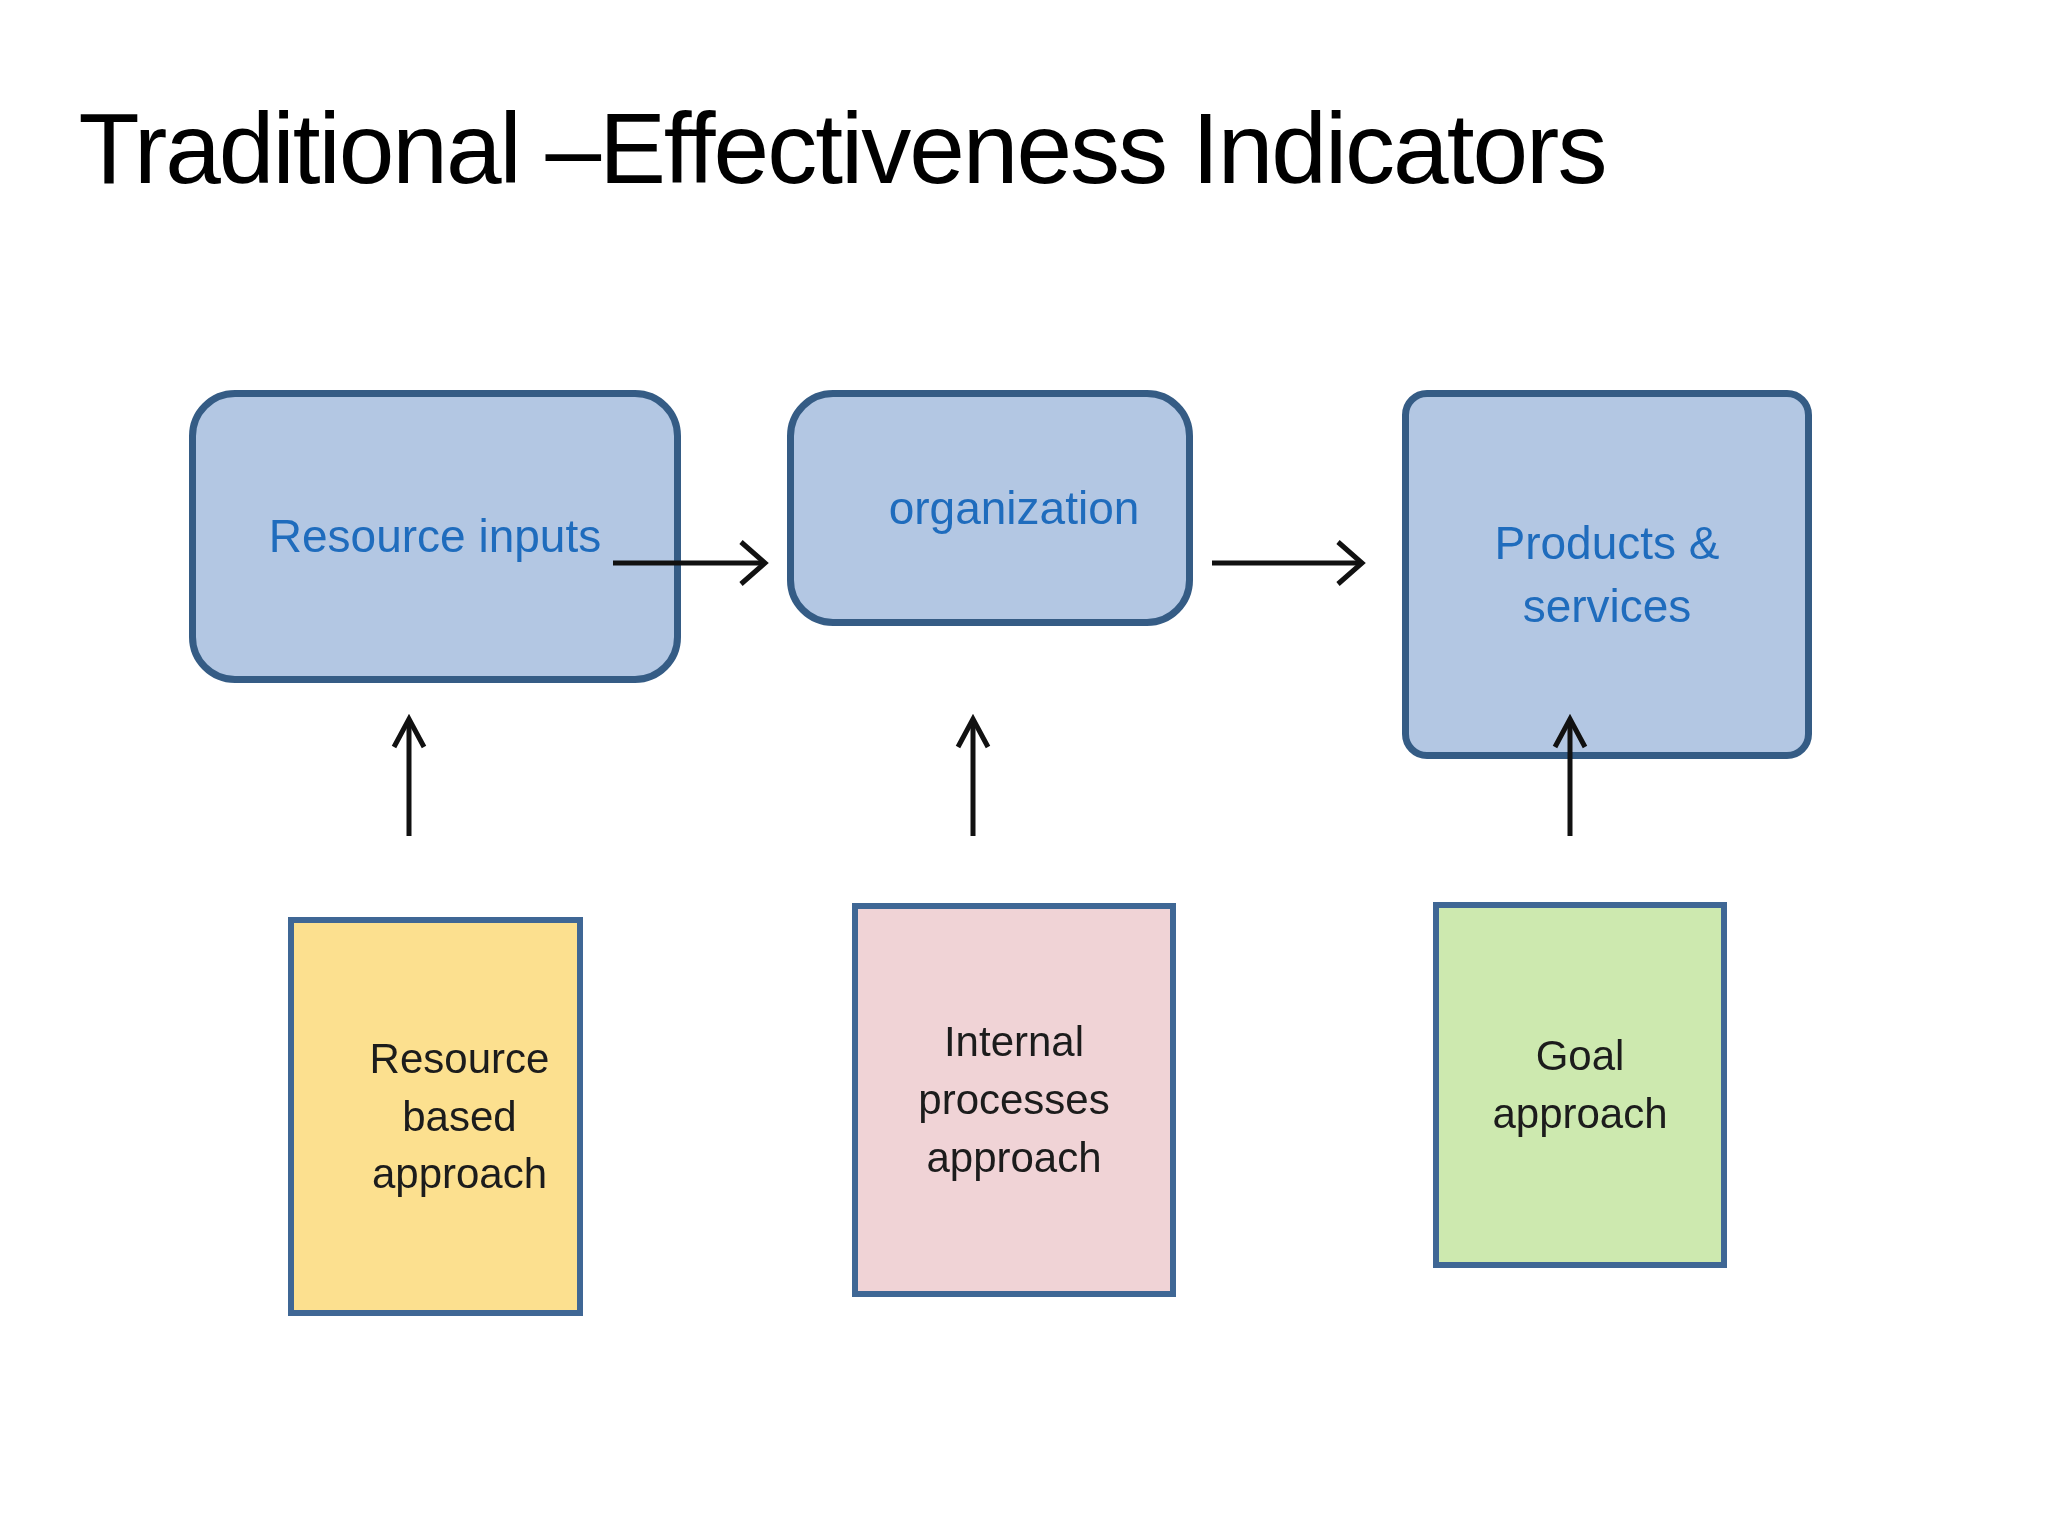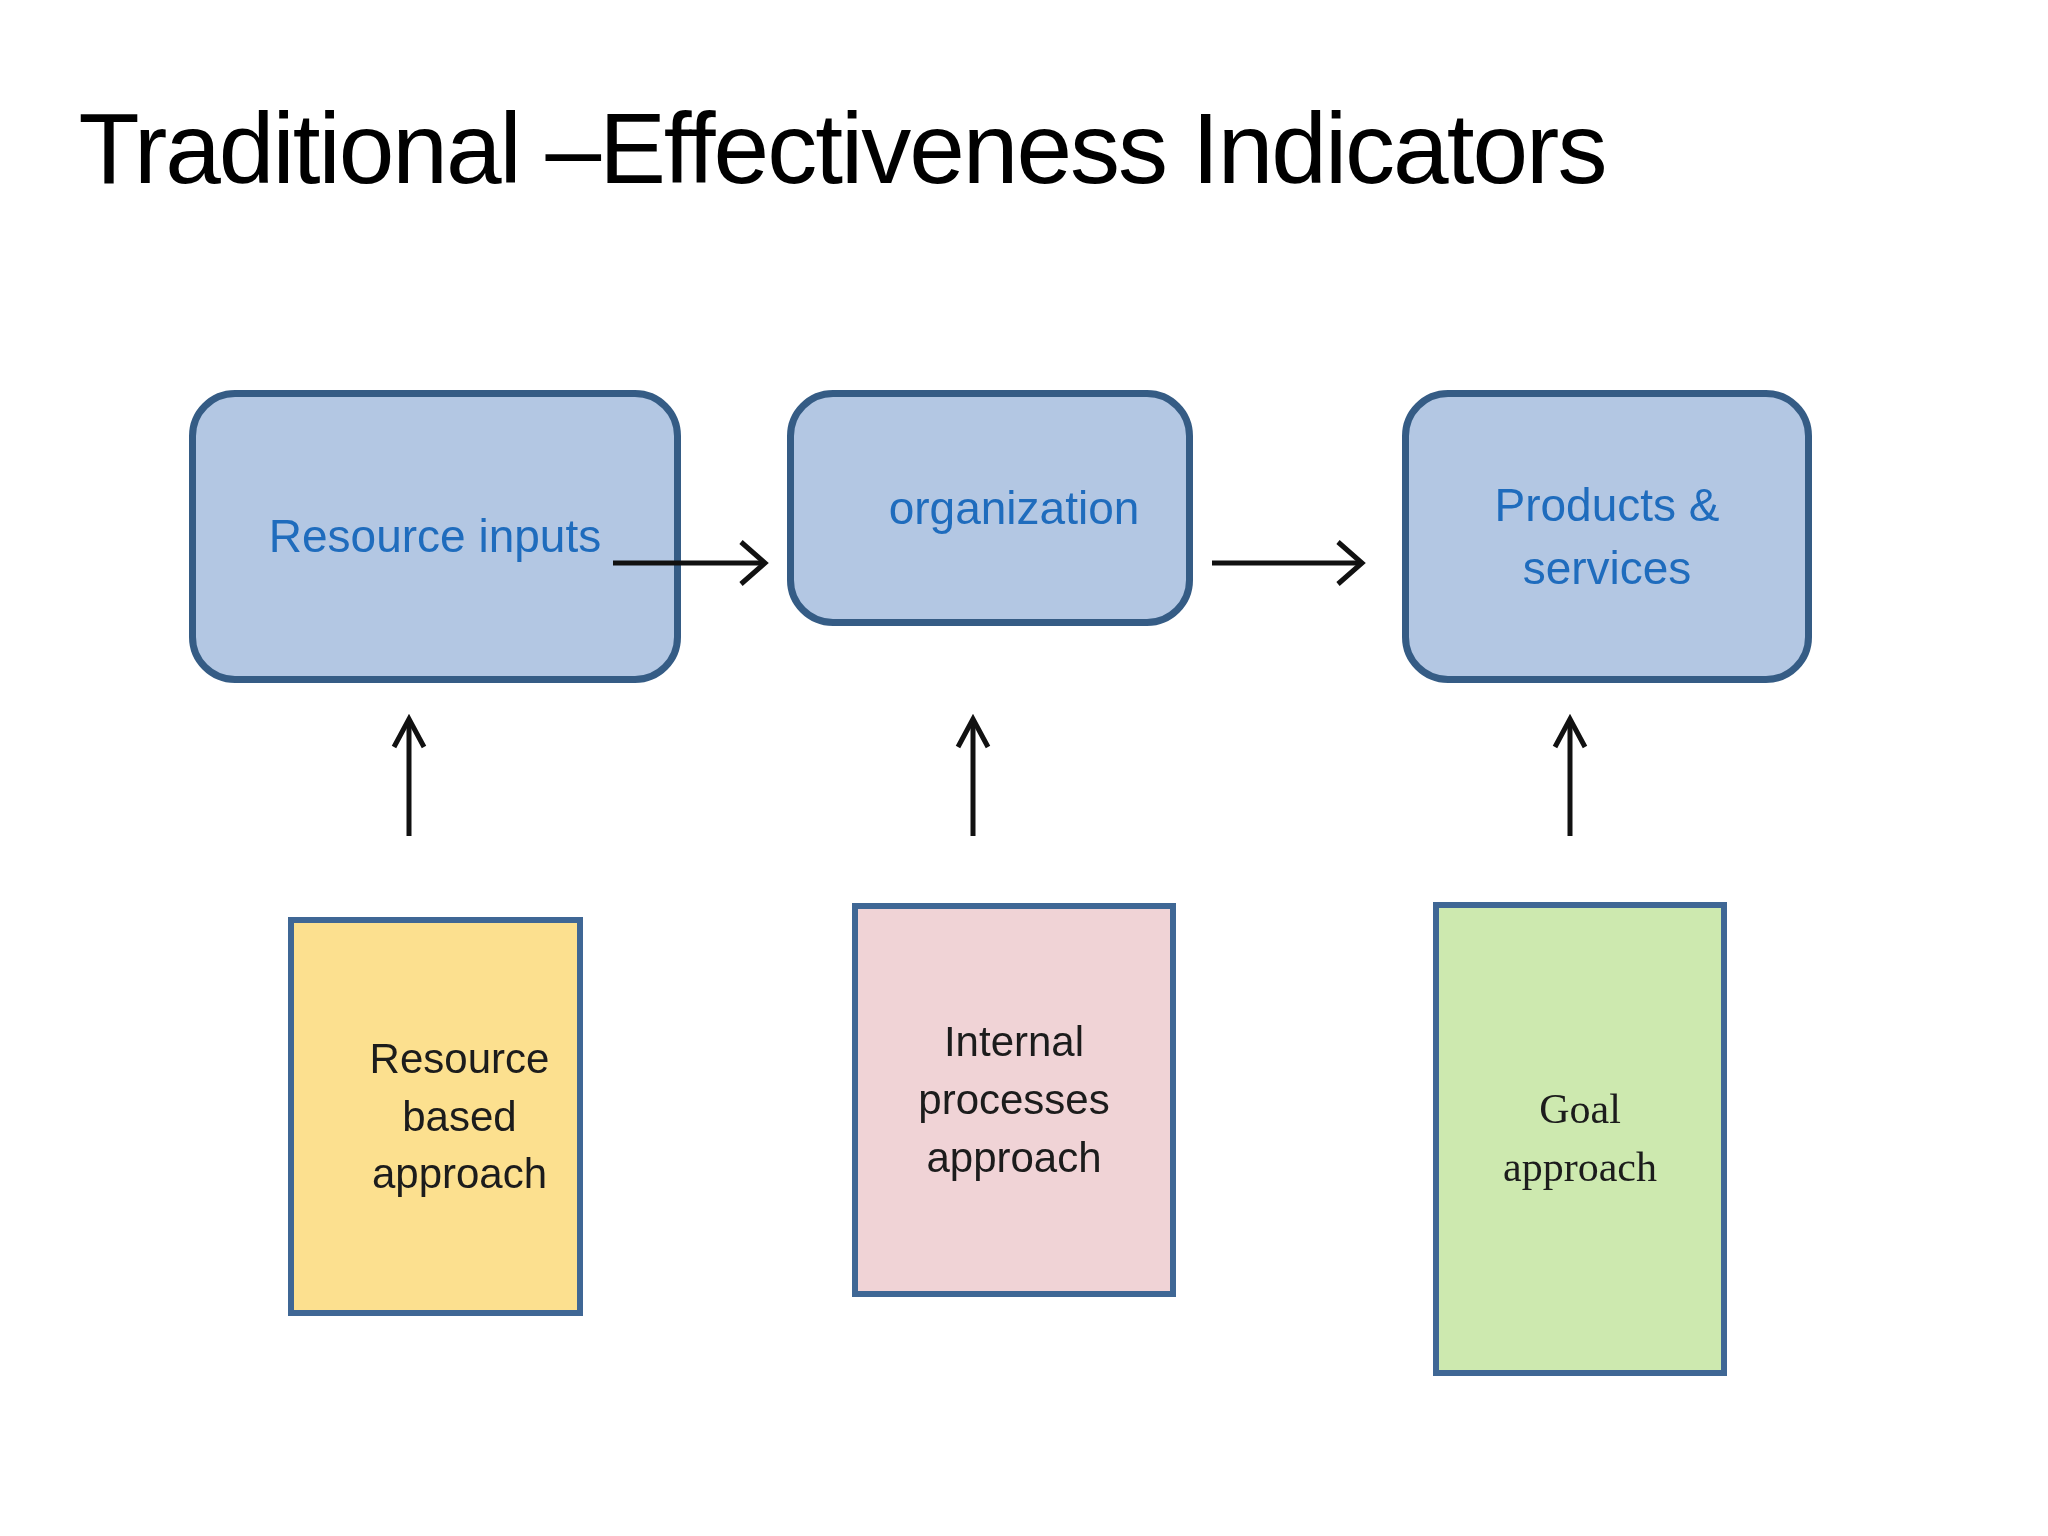--- a/index.html
+++ b/index.html
@@ -30,36 +30,36 @@
     display:flex;
     align-items:center;
     justify-content:center;
     text-align:center;
     font-size:46px;
     line-height:1.35;
     white-space:pre-line;
   }
   .flow-box.b1{left:189px; top:390px; width:492px; height:293px;}
   .flow-box.b2{left:787px; top:390px; width:406px; height:236px;padding-left:48px;}
-  .flow-box.b3{left:1402px; top:390px; width:410px; height:293px;}
+  .flow-box.b3{left:1402px; top:390px; width:410px; height:369px;border-radius:25px;}
   .approach-box{
     position:absolute;
     box-sizing:border-box;
     border:6px solid;
     display:flex;
     align-items:center;
     justify-content:center;
     text-align:center;
     font-size:42px;
     line-height:1.38;
     white-space:pre-line;
   }
   .approach-box.a1{left:288px; top:917px; width:295px; height:399px;padding-left:48px;}
   .approach-box.a2{left:852px; top:903px; width:324px; height:394px;}
-  .approach-box.a3{left:1433px; top:902px; width:294px; height:474px;font-family:Liberation Serif, serif;}
+  .approach-box.a3{left:1433px; top:902px; width:294px; height:366px;}
   svg.arrows{
     position:absolute; left:0; top:0;
     width:2048px; height:1536px;
     pointer-events:none;
   }
   svg.arrows line, svg.arrows polyline{
     fill:none;
     stroke-width:5px;
     stroke-linecap:butt;
     stroke-linejoin:miter;

